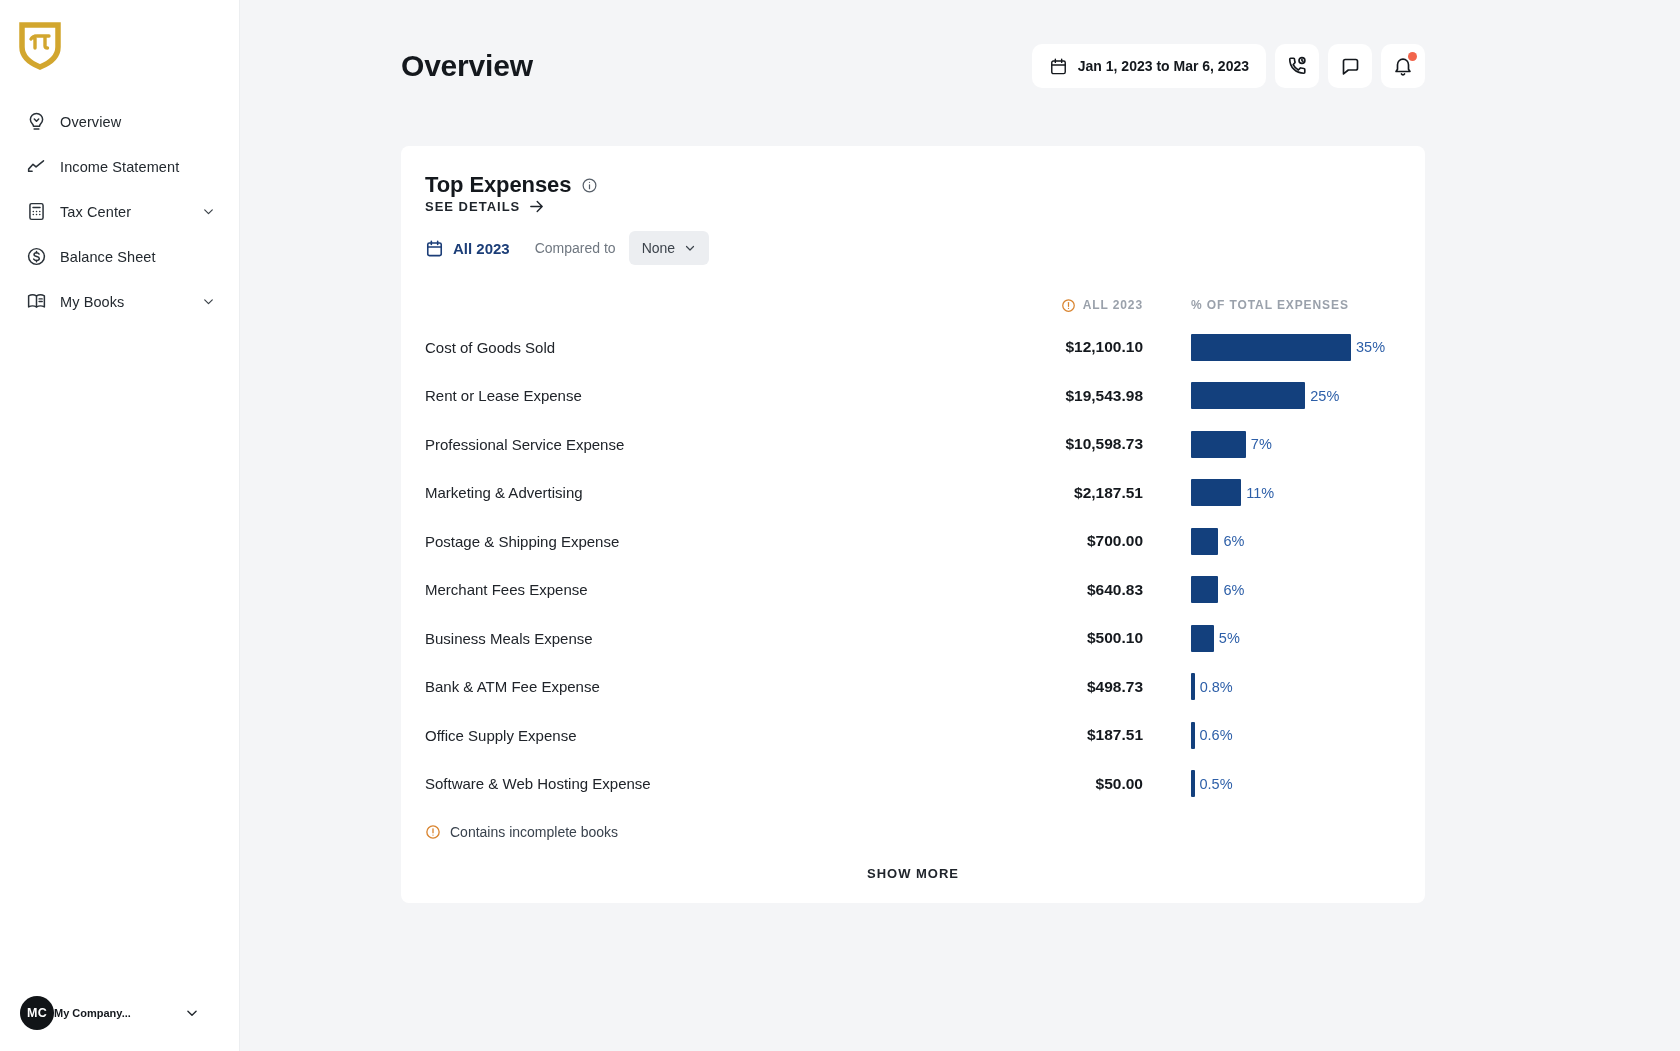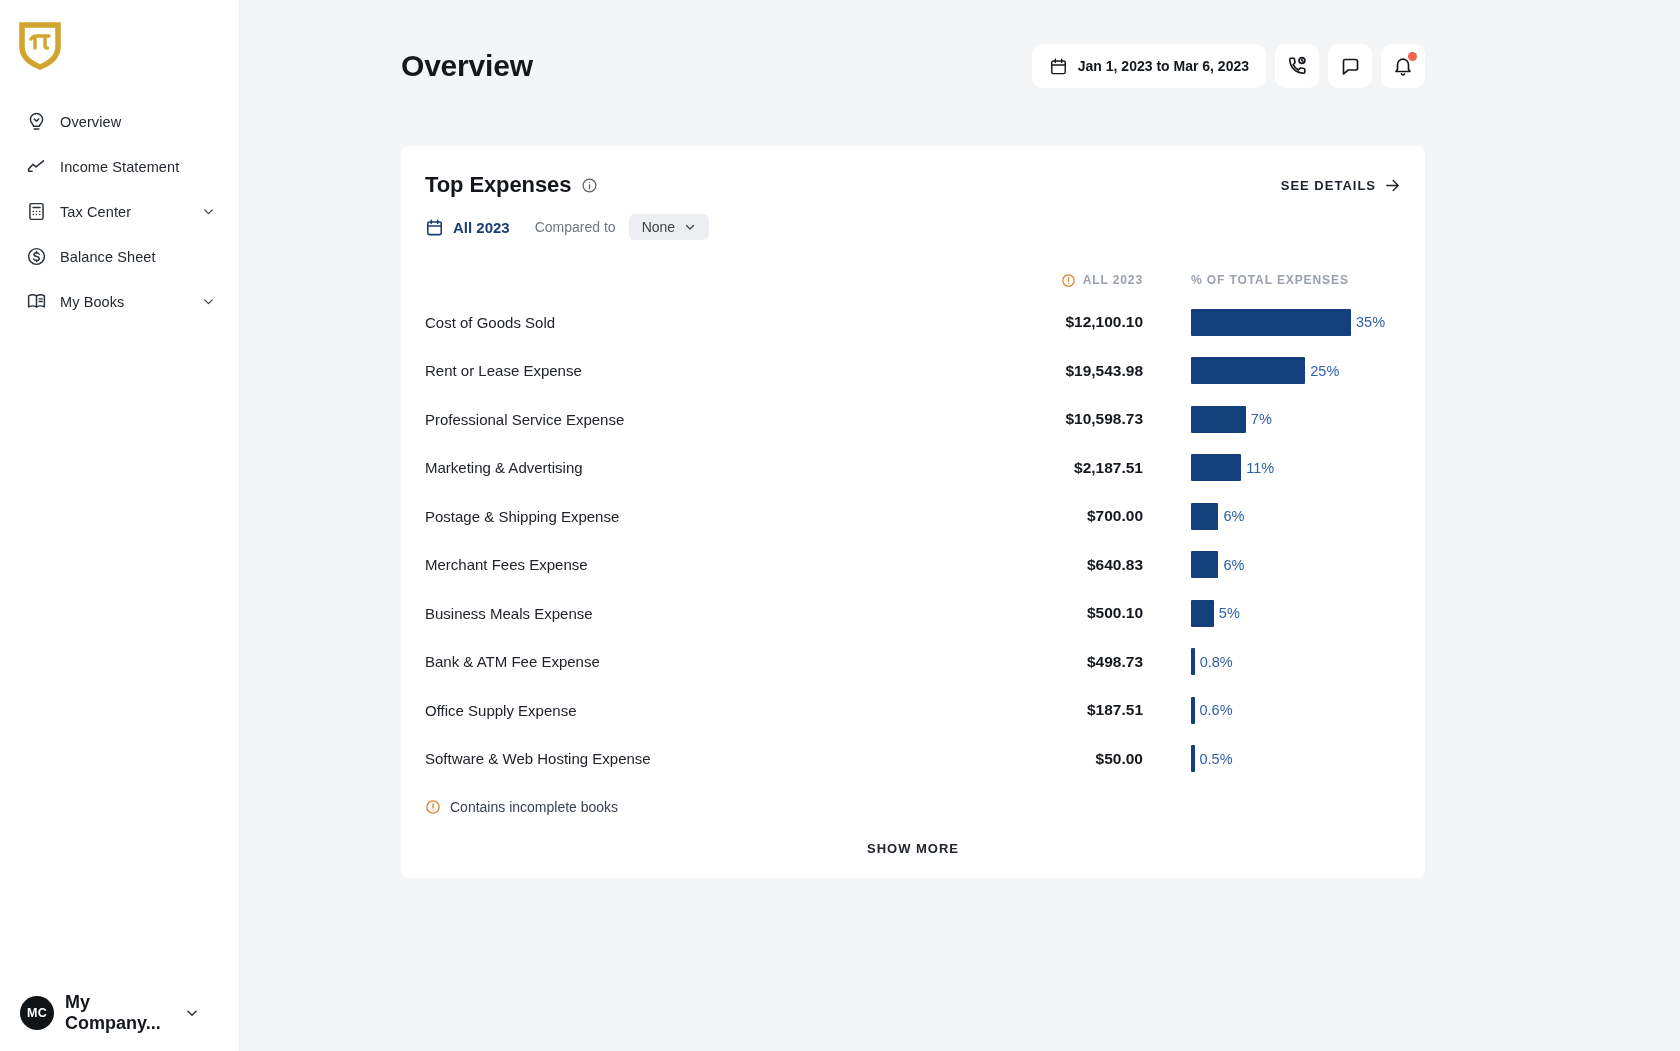--- a/index.html
+++ b/index.html
@@ -33,21 +33,21 @@
   .nav-item .nchev { margin-left:auto; color:#3A4148; }
   .company {
     position:absolute; left:0; right:0; bottom:16px; height:44px;
     display:flex; align-items:center; padding:0 40px 0 20px; cursor:pointer;
   }
   .avatar {
     width:34px; height:34px; border-radius:50%; background:#111417; color:#fff;
     display:flex; align-items:center; justify-content:center;
     font-size:12.5px; font-weight:700; letter-spacing:0.3px; flex:0 0 34px;
   }
-  .company-name { margin-left:11px; font-size:18px; font-weight:700; color:#14181D; }
+  .company-name { font-size:11px; font-weight:700; color:#14181D; }
   .company .nchev { margin-left:auto; color:#23292F; }
 
   
   .main { flex:1; position:relative; }
   .content { width:1024px; margin-left:161px; }
   .page-header {
     margin-top:42px; height:48px;
     display:flex; align-items:center; justify-content:space-between;
   }
   .page-title { font-size:30px; font-weight:700; letter-spacing:-0.2px; color:#14181D; }
@@ -65,34 +65,34 @@
   .notif-dot {
     position:absolute; top:8px; right:8px; width:9px; height:9px;
     border-radius:50%; background:var(--dot-red);
   }
 
   
   .card {
     margin-top:56px; background:#fff; border-radius:8px;
     padding:26px 24px 22px 24px;
   }
-  .card-header { display:flex; align-items:center; justify-content:space-between; }
+  .card-header { display:flex; align-items:flex-start; justify-content:space-between;flex-direction:column; }
   .card-title-wrap { display:flex; align-items:center; gap:10px; }
   .card-title { font-size:22px; font-weight:700; color:#14181D; letter-spacing:-0.1px; }
   .info-icon { color:#565E68; }
   .see-details {
     display:flex; align-items:center; gap:8px; cursor:pointer;
     font-size:13px; font-weight:700; letter-spacing:1px; color:#1E242B;
   }
   .filter-row { margin-top:16px; display:flex; align-items:center; }
   .period-btn { display:flex; align-items:center; gap:9px; cursor:pointer; }
   .period-btn .plabel { font-size:15px; font-weight:700; color:var(--navy-text); }
   .compared-label { margin-left:25px; font-size:14px; color:#6F7780;text-align:right; }
   .compare-select {
-    margin-left:13px; background:#ECEEF1; border-radius:6px; height:26px;
+    margin-left:13px; background:#ECEEF1; border-radius:6px; height:34px;
     padding:0 13px; display:flex; align-items:center; gap:9px; cursor:pointer;
   }
   .compare-select .cval { font-size:14px; color:#3C434B; }
 
   .tgrid { display:grid; grid-template-columns:1fr 180px 210px; column-gap:48px; align-items:center; }
   .col-headers { margin-top:30px; height:20px; }
   .col-amount-h {
     grid-column:2; display:flex; align-items:center; justify-content:flex-end; gap:7px;
     font-size:12px; font-weight:700; letter-spacing:0.9px; color:var(--muted);
   }

